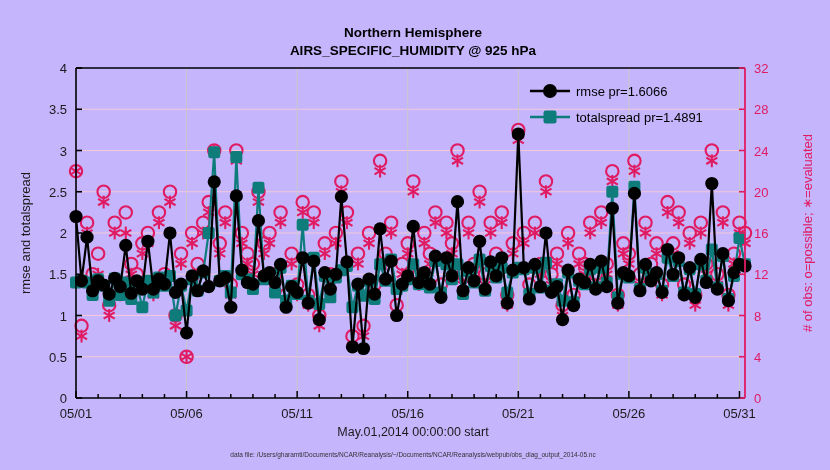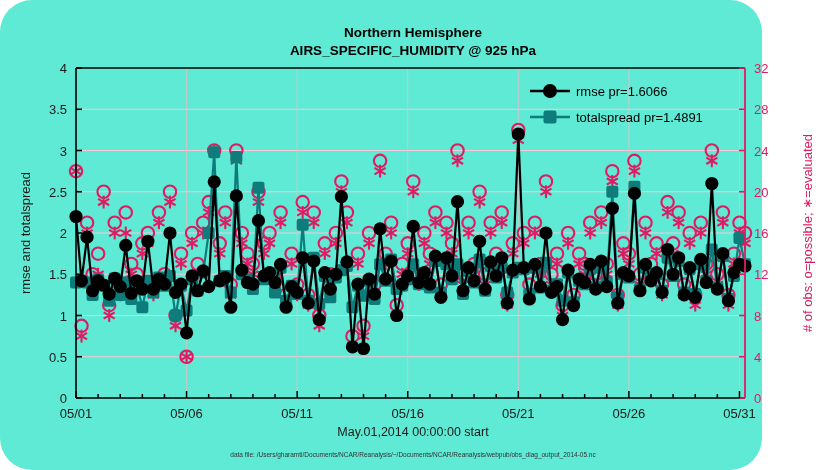--- a/index.html
+++ b/index.html
@@ -1,18 +1,18 @@
 <!DOCTYPE html>
 <html><head>
 <meta charset="utf-8">
 <style>
   html,body{margin:0;padding:0;background:#ffffff;}
   body{width:830px;height:470px;overflow:hidden;
        font-family:"Liberation Sans","DejaVu Sans",sans-serif;}
-  #stage{position:relative;width:762px;height:470px;background:#5eead4;border-radius:32px;}
+  #stage{position:relative;width:830px;height:470px;background:#c4b5fd;}
   svg{display:block;}
   .ttl{font-weight:bold;font-size:13.5px;fill:#000;}
   .axlab{font-size:13px;fill:#1a1a1a;}
   .axlabR{font-size:13px;fill:#E01B62;}
   .tick{font-size:13px;fill:#1a1a1a;}
   .tickR{font-size:13px;fill:#E01B62;}
   .xsub{font-size:12.5px;fill:#1a1a1a;}
   .foot{font-size:6.5px;fill:#333;}
   .leg{font-size:13px;fill:#000;}
 </style>

